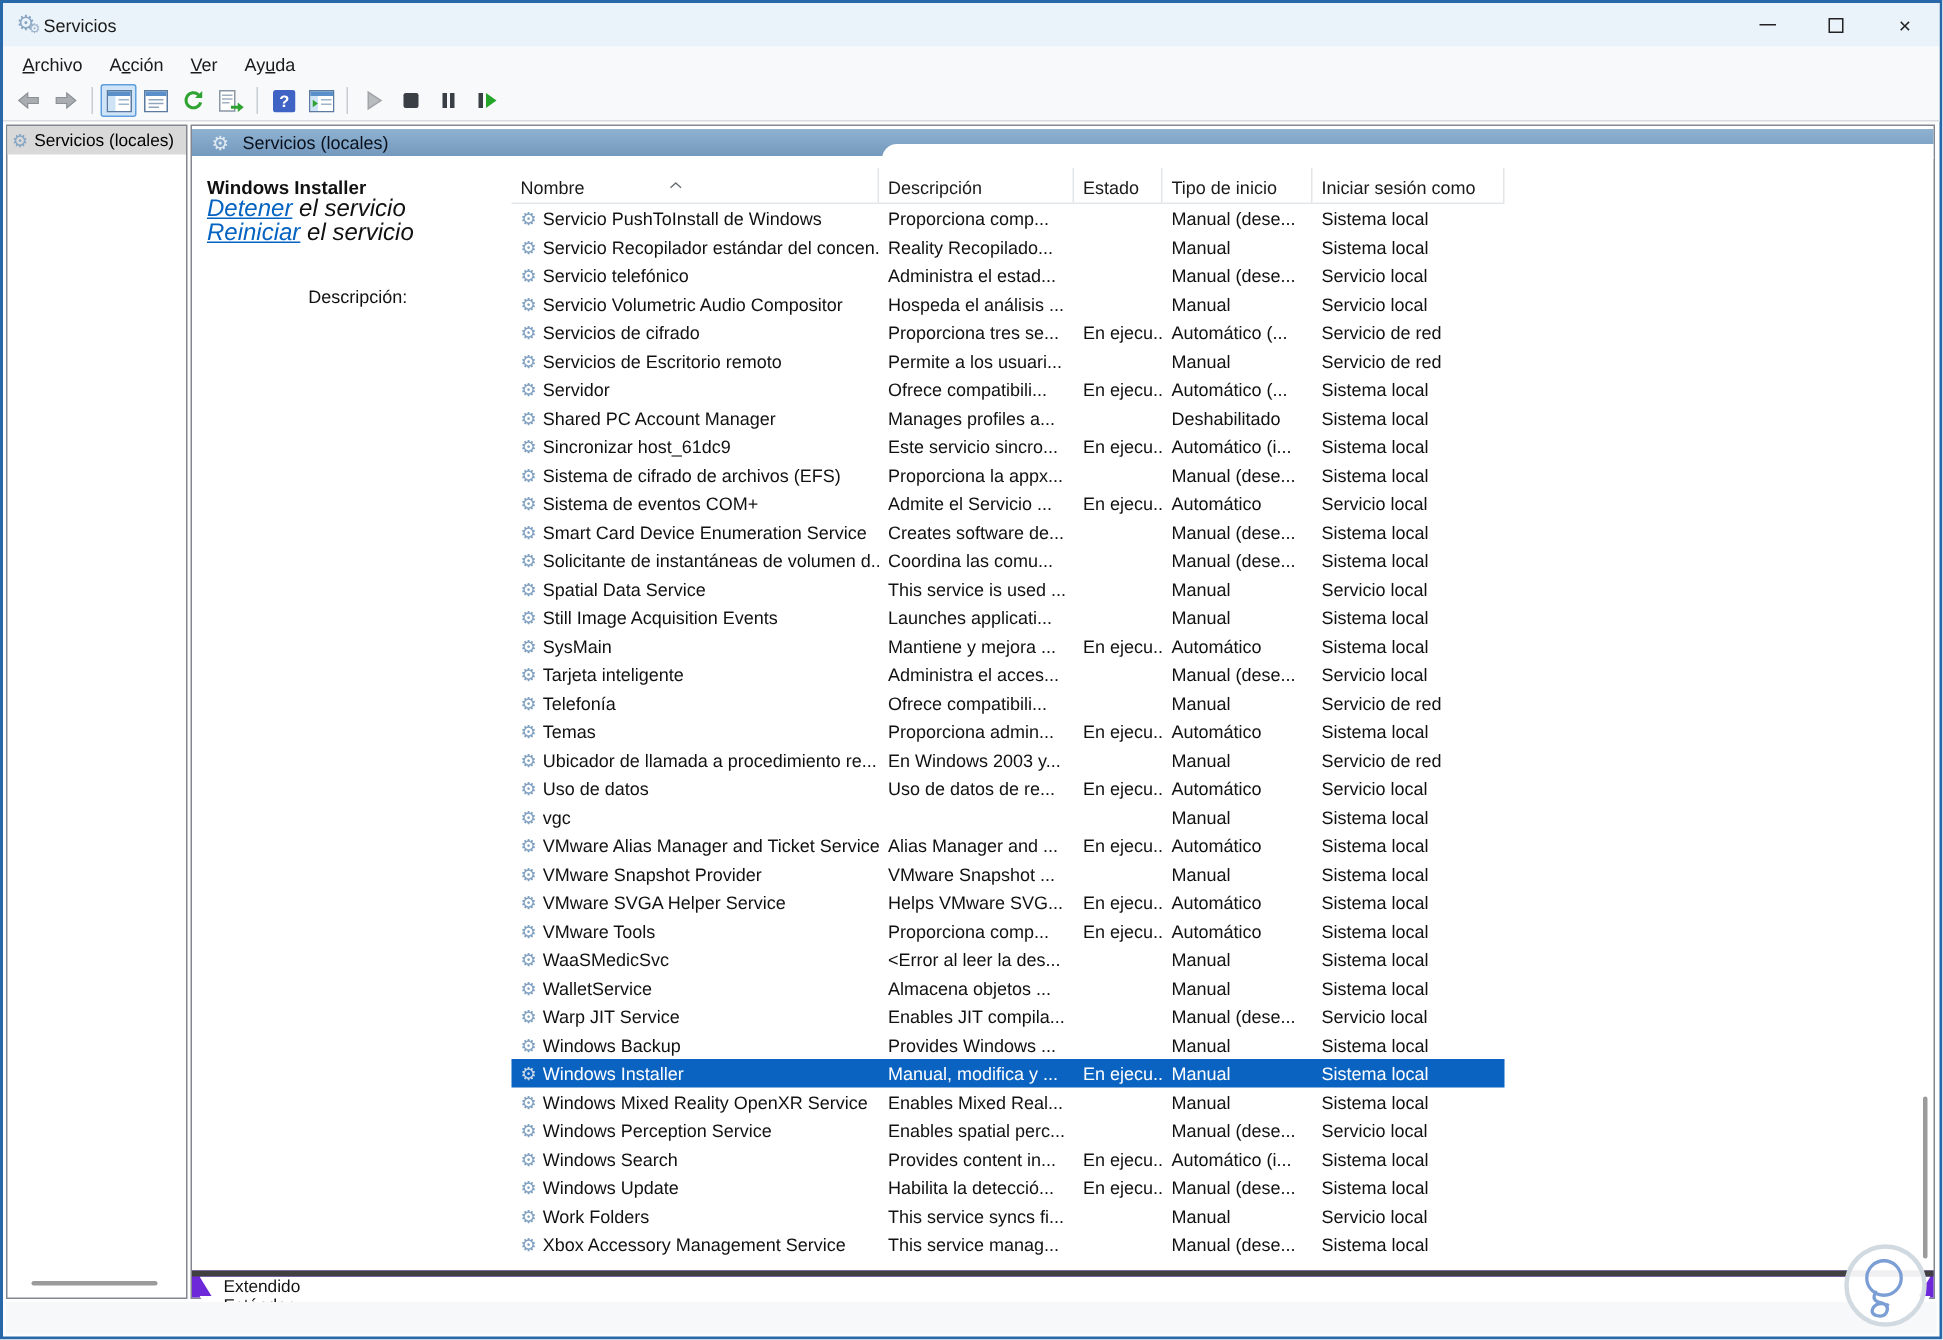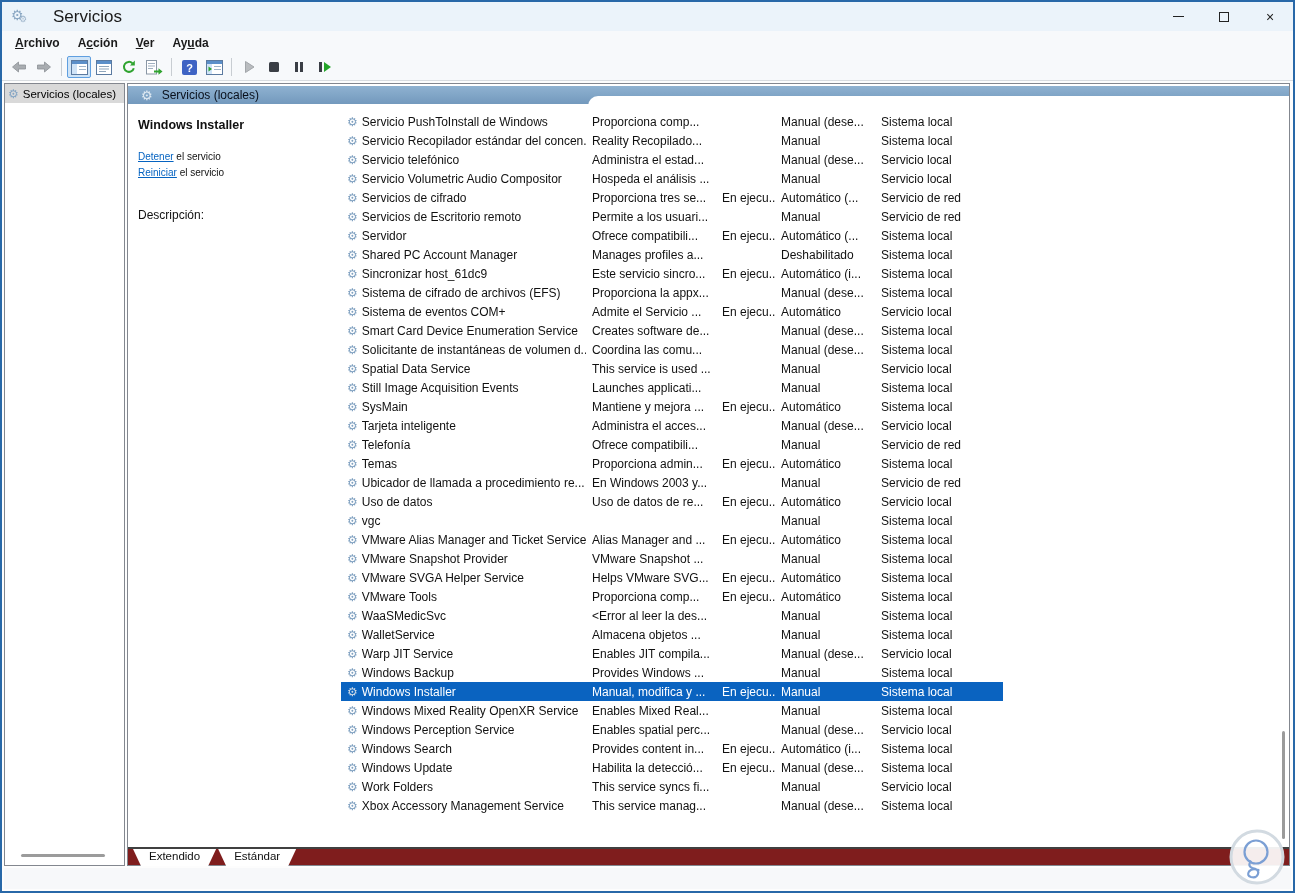--- a/index.html
+++ b/index.html
@@ -4,29 +4,29 @@
 <style>
   * { margin:0; padding:0; box-sizing:border-box; }
   html,body { width:1295px; height:893px; overflow:hidden; font-family:"Liberation Sans", sans-serif; background:#fff; }
   .window { position:relative; width:1295px; height:893px; border:2px solid #2868a8; background:#fdfdfd; }
 
   
   .titlebar { height:29px; background:#ebf3fa; display:flex; align-items:center; padding-left:9px; }
   .gears { position:relative; width:18px; height:18px; color:#8aa7c3; flex:0 0 auto; }
   .gears .g1 { position:absolute; left:0; top:-1px; font-size:14px; }
   .gears .g2 { position:absolute; left:8px; top:6px; font-size:9px; color:#9db4cb; }
-  .title-text { font-size:17px; color:#1a1a1a; margin-left:24px; }
+  .title-text { font-size:12px; color:#1a1a1a; margin-left:0; }
   .win-controls { margin-left:auto; display:flex; height:100%; }
   .win-btn { width:46px; height:100%; display:flex; align-items:center; justify-content:center; color:#222; }
   .min-glyph { width:11px; height:1px; background:#222; display:block; }
   .max-glyph { width:10px; height:10px; border:1.2px solid #222; display:block; }
   .close-glyph { font-size:14px; line-height:1; }
 
   
-  .menubar { height:23px; background:#f7f9fb; display:flex; align-items:center; padding-left:4px;font-weight:bold; }
+  .menubar { height:23px; background:#f7f9fb; display:flex; align-items:center; padding-left:4px; }
   .menu-item { font-size:12px; color:#1a1a1a; padding:3px 9px; }
 
   
   .toolbar { height:27px; background:#f7f9fb; border-bottom:1px solid #d8dce0; display:flex; align-items:center; padding-left:5px; gap:1px; }
   .tb { width:24px; height:22px; border:1px solid transparent; background:transparent; display:flex; align-items:center; justify-content:center; }
   .tb.active { background:#cfe4f7; border:1px solid #5f9fe0; border-radius:2px; }
   .tb-sep { width:1px; height:18px; background:#c8cdd2; margin:0 4px; }
 
   
   .tree-panel { position:absolute; left:2px; top:81px; width:121px; bottom:25px; background:#fff; border:1px solid #83878f; }
@@ -38,43 +38,43 @@
   .blue-header { position:absolute; left:0; right:0; top:2px; height:18px; background:linear-gradient(#8fb2d1, #7399bd); display:flex; align-items:center; padding-left:13px; gap:9px; }
   .blue-header .gear-s { color:#dfe9f2; font-size:13px; }
   .blue-header .hdr-title { font-size:12px; color:#09101c; }
   .white-curve { position:absolute; left:460px; right:0; top:12px; height:10px; background:#fff; border-top-left-radius:12px; }
 
   .main-body { position:absolute; left:0; right:0; top:20px; bottom:18px; display:flex; overflow:hidden; }
 
   
   .detail-pane { width:213px; flex:0 0 auto; padding:14px 6px 0 10px; }
   .detail-title { font-size:12.5px; font-weight:bold; color:#111; }
-  .detail-links { margin-top:17px; font-size:10px; line-height:15.5px; color:#111; }
+  .detail-links { font-size:16px; line-height:15.5px; color:#111;font-style:italic; }
   .dlink { color:#0563c1; text-decoration:underline; }
-  .detail-desc { margin-top:28px; font-size:12px; line-height:15.6px; color:#111; width:201px; }
+  .detail-desc { margin-top:28px; font-size:12px; line-height:15.6px; color:#111; width:201px;text-align:center; }
 
   
   .list-pane { flex:1 1 auto; position:relative; padding-top:8px; }
   .thead { position:relative; display:flex; height:24px; width:662px; border-bottom:1px solid #e4e7ea; }
   .th { font-size:12px; color:#1a1a1a; display:flex; align-items:flex-end; padding:0 4px 3px 6px; border-right:1px solid #e2e5e8; white-space:nowrap; overflow:hidden; }
   .sort-caret { position:absolute; left:105px; top:1px; }
   .col-name  { width:245px; }
   .col-desc  { width:130px; }
   .col-status{ width:59px;  }
   .col-type  { width:100px; }
   .col-logon { width:128px; }
   .trow { display:flex; height:19px; width:662px; align-items:center; }
   .cell { font-size:12px; color:#111; padding:0 4px 0 6px; white-space:nowrap; overflow:hidden; height:100%; display:flex; align-items:center; }
   .cell .gear-s { color:#7fa0c0; font-size:12px; margin-right:4px; flex:0 0 auto; }
   .trow.selected { background:#0a63c0; }
   .trow.selected .cell { color:#fff; }
   .trow.selected .gear-s { color:#cdd9e6; }
 
   
-  .tabs { position:absolute; left:0; right:0; bottom:0; height:18px; background:#7f1d1d; border-top:2px solid #404040; display:flex; padding-left:5px; }
+  .tabs { position:absolute; left:0; right:0; bottom:0; height:18px; background:#6d28d9; border-top:4px solid #404040; display:flex; padding-left:5px;flex-direction:column; }
   .tab { height:17px; padding:1px 16px 0 16px; font-size:11.5px; color:#111; background:#fff;
          clip-path:polygon(0 0, 100% 0, calc(100% - 8px) 100%, 8px 100%);
          filter:drop-shadow(0 1px 0 #9aa0a6) drop-shadow(1px 0 0 #c3c7cb) drop-shadow(-1px 0 0 #c3c7cb);
          margin-right:2px; }
 
   
   .vthumb { position:absolute; right:8px; top:729px; width:3px; height:108px; background:#9b9b9b; border-radius:2px; }
   .statusbar { position:absolute; left:2px; right:2px; bottom:2px; height:21px; background:#f7f8fa; }
   .watermark { position:absolute; right:6px; bottom:4px; width:60px; height:60px; }
 </style>
@@ -218,20 +218,30 @@
         <div class="detail-links">
           <div><a class="dlink">Detener</a><span> el servicio</span></div>
           <div><a class="dlink">Reiniciar</a><span> el servicio</span></div>
         </div>
         <div class="detail-desc">
           <div>Descripción:</div>
         </div>
       </div>
 
       <div class="list-pane">
+        <div class="thead">
+          <span class="sort-caret"><svg width="9" height="5" viewBox="0 0 9 5">
+                <path d="M1 4.2 L4.5 1 L8 4.2" stroke="#6b7075" fill="none"></path>
+              </svg></span>
+          <div class="th col-name">Nombre</div>
+          <div class="th col-desc">Descripción</div>
+          <div class="th col-status">Estado</div>
+          <div class="th col-type">Tipo de inicio</div>
+          <div class="th col-logon">Iniciar sesión como</div>
+        </div>
         <div id="rows">
             <div class="trow">
               <span class="cell col-name"><span class="gear-s">⚙</span>Servicio PushToInstall de Windows</span>
               <span class="cell col-desc">Proporciona comp...</span>
               <span class="cell col-status"></span>
               <span class="cell col-type">Manual (dese...</span>
               <span class="cell col-logon">Sistema local</span>
             </div>
             <div class="trow">
               <span class="cell col-name"><span class="gear-s">⚙</span>Servicio Recopilador estándar del concen...</span>

